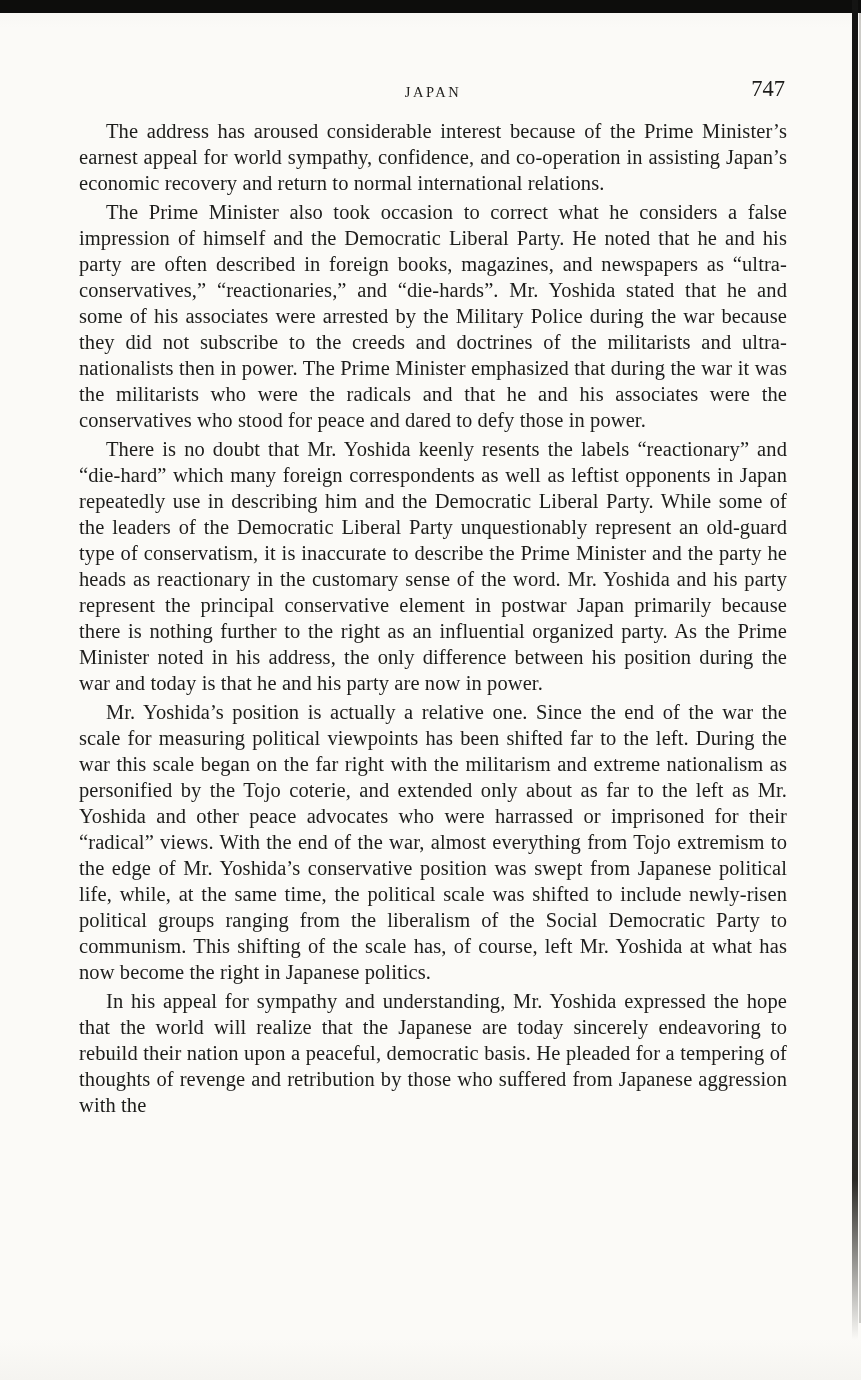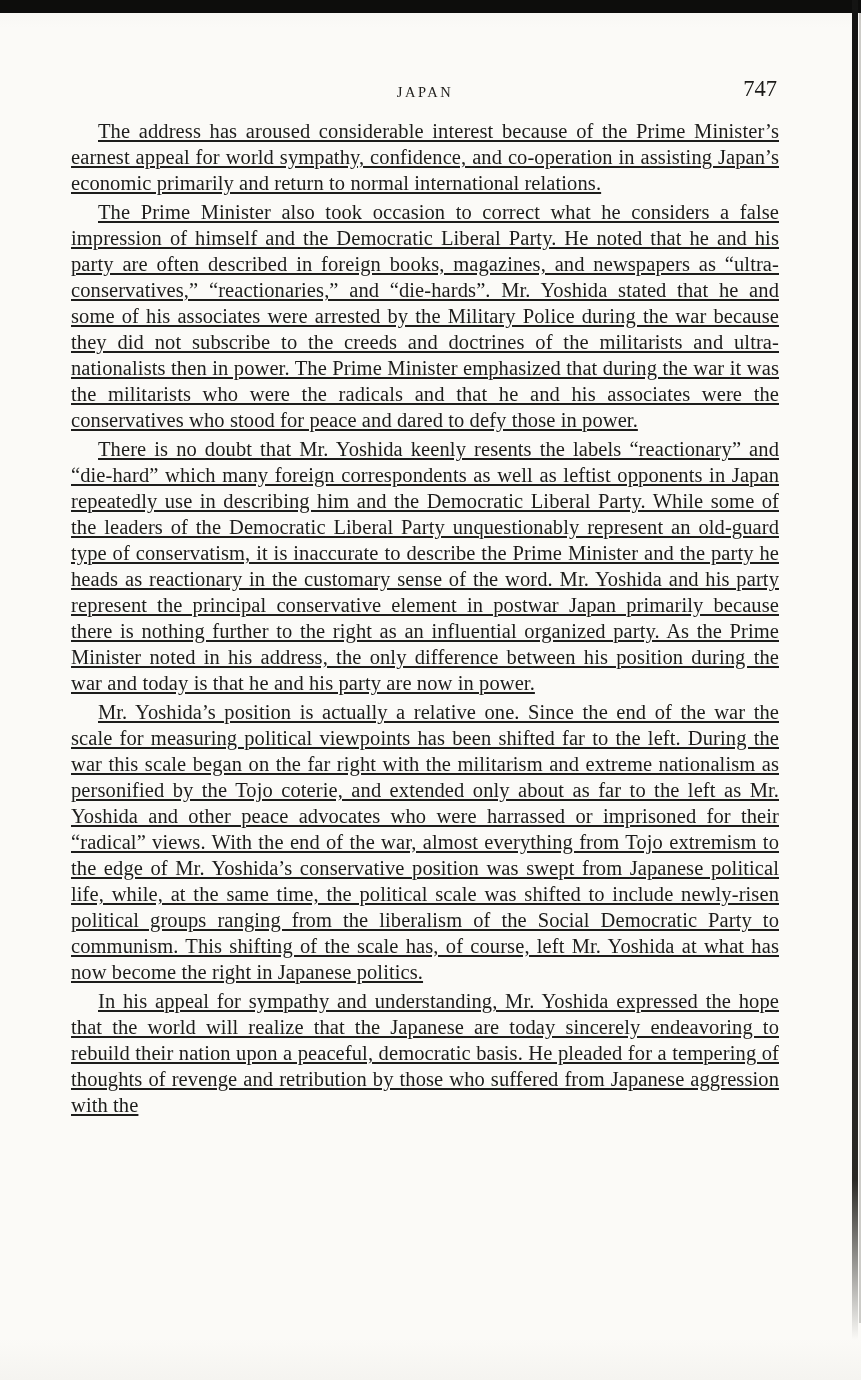--- a/index.html
+++ b/index.html
@@ -35,24 +35,23 @@
   .scan-line-right-faint {
     position: absolute;
     top: 13px;
     right: 0;
     width: 2px;
     height: 1310px;
     background: rgba(120,118,112,0.35);
   }
   .text-block {
     position: absolute;
-    left: 71px;
+    left: 79px;
     top: 76px;
     width: 708px;
-    text-decoration: underline;
   }
   .running-header {
     position: relative;
     height: 34px;
     margin-bottom: 8px;
   }
   .running-head {
     position: absolute;
     left: 50%;
     transform: translateX(-50%);
@@ -89,21 +88,21 @@
   <div class="scan-line-right-faint"></div>
 
   <div class="text-block">
 
     <header class="running-header">
       <span class="running-head">JAPAN</span>
       <span class="page-number">747</span>
     </header>
 
     <main class="body-text">
-      <p>The address has aroused considerable interest because of the Prime Minister’s earnest appeal for world sympathy, confidence, and co-operation in assisting Japan’s economic primarily and return to normal international relations.</p>
+      <p>The address has aroused considerable interest because of the Prime Minister’s earnest appeal for world sympathy, confidence, and co-operation in assisting Japan’s economic recovery and return to normal international relations.</p>
       <p>The Prime Minister also took occasion to correct what he considers a false impression of himself and the Democratic Liberal Party. He noted that he and his party are often described in foreign books, magazines, and newspapers as “ultra-conservatives,” “reactionaries,” and “die-hards”. Mr. Yoshida stated that he and some of his associates were arrested by the Military Police during the war because they did not subscribe to the creeds and doctrines of the militarists and ultra-nationalists then in power. The Prime Minister emphasized that during the war it was the militarists who were the radicals and that he and his associates were the conservatives who stood for peace and dared to defy those in power.</p>
       <p>There is no doubt that Mr. Yoshida keenly resents the labels “reactionary” and “die-hard” which many foreign correspondents as well as leftist opponents in Japan repeatedly use in describing him and the Democratic Liberal Party. While some of the leaders of the Democratic Liberal Party unquestionably represent an old-guard type of conservatism, it is inaccurate to describe the Prime Minister and the party he heads as reactionary in the customary sense of the word. Mr. Yoshida and his party represent the principal conservative element in postwar Japan primarily because there is nothing further to the right as an influential organized party. As the Prime Minister noted in his address, the only difference between his position during the war and today is that he and his party are now in power.</p>
       <p>Mr. Yoshida’s position is actually a relative one. Since the end of the war the scale for measuring political viewpoints has been shifted far to the left. During the war this scale began on the far right with the militarism and extreme nationalism as personified by the Tojo coterie, and extended only about as far to the left as Mr. Yoshida and other peace advocates who were harrassed or imprisoned for their “radical” views. With the end of the war, almost everything from Tojo extremism to the edge of Mr. Yoshida’s conservative position was swept from Japanese political life, while, at the same time, the political scale was shifted to include newly-risen political groups ranging from the liberalism of the Social Democratic Party to communism. This shifting of the scale has, of course, left Mr. Yoshida at what has now become the right in Japanese politics.</p>
       <p>In his appeal for sympathy and understanding, Mr. Yoshida expressed the hope that the world will realize that the Japanese are today sincerely endeavoring to rebuild their nation upon a peaceful, democratic basis. He pleaded for a tempering of thoughts of revenge and retribution by those who suffered from Japanese aggression with the</p>
     </main>
 
   </div>
 
 </div>
 

